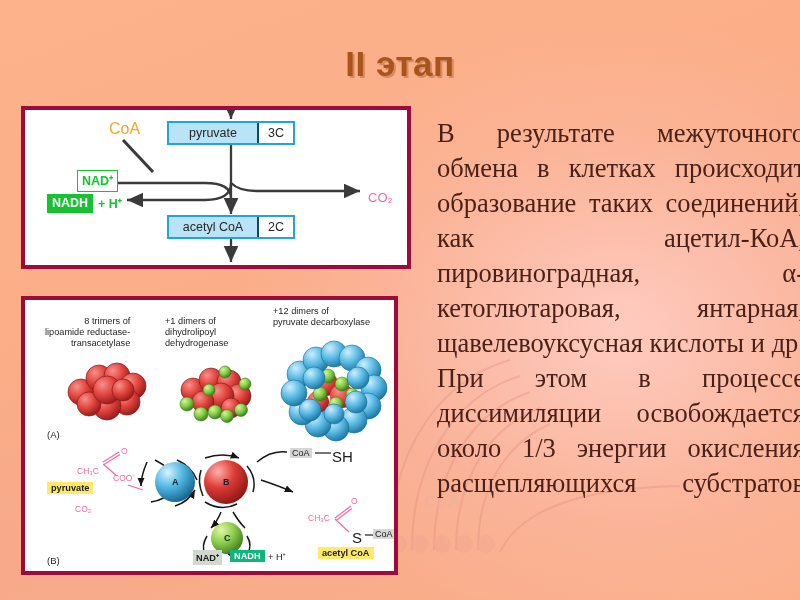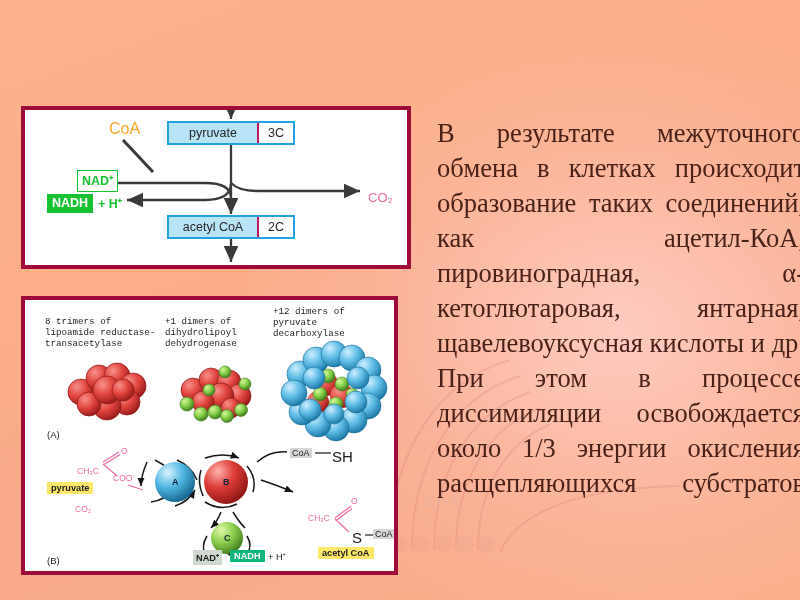--- a/index.html
+++ b/index.html
@@ -90,21 +90,21 @@
     color: #262626;
   }
   .box .nm {
     flex: 1;
     display: flex; align-items: center; justify-content: center;
     padding: 0 8px;
   }
   .box .cc {
     width: 34px;
     background: #ffffff;
-    border-left: 2px solid #be185d;
+    border-left: 2px solid #0c4a6e;
     display: flex; align-items: center; justify-content: center;
   }
   #box-pyruvate { left: 142px; top: 11px; width: 128px; height: 24px; }
   #box-acetyl   { left: 142px; top: 105px; width: 128px; height: 24px; }
 
   .lbl {
     position: absolute;
     font-family: "Liberation Sans", sans-serif;
     white-space: nowrap;
   }
@@ -130,27 +130,27 @@
     font-size: 12.5px; color: #16c232; font-weight: bold;
   }
   #lbl-co2 {
     left: 343px; top: 80px;
     font-size: 13px; color: #ef6aa5; font-weight: 500;
   }
 
   
   .ptxt {
     position: absolute;
-    font-family: Liberation Mono, monospace;
+    font-family: Liberation Sans, sans-serif;
     font-size: 9.2px;
     line-height: 11px;
     color: #1e1e1e;
     white-space: pre-line;
   }
-  #cap-a { left: 20px; top: 16px; }
+  #cap-a { left: 20px; top: 16px; text-align: right; }
   #cap-b { left: 140px; top: 16px; }
   #cap-c { left: 248px; top: 6px; }
   .panel-letter {
     position: absolute;
     font-family: "Liberation Sans", sans-serif;
     font-size: 9.5px;
     color: #1e1e1e;
   }
   #panel-a-letter { left: 22px; top: 129px; }
   #panel-b-letter { left: 22px; top: 255px; }
@@ -258,20 +258,21 @@
       <circle cx="18" cy="244" r="9"></circle>
       <circle cx="40" cy="244" r="9"></circle>
       <circle cx="62" cy="244" r="9"></circle>
       <circle cx="84" cy="244" r="9"></circle>
       <circle cx="106" cy="244" r="9"></circle>
     </g>
   </svg>
   <div class="wm wm-locase">locase</div>
   <div class="wm wm-coa">CoA</div>
 
+  <div id="title">II этап</div>
 
   <div class="figure" id="fig-top">
     <div class="fig-inner">
 
       <svg width="382" height="155" viewBox="0 0 382 155">
         <defs>
           <marker id="arr" markerWidth="9" markerHeight="9" refX="7" refY="3.2" orient="auto">
             <path d="M0,0 L7,3.2 L0,6.4 z" fill="#3a3a3a"></path>
           </marker>
         </defs>

